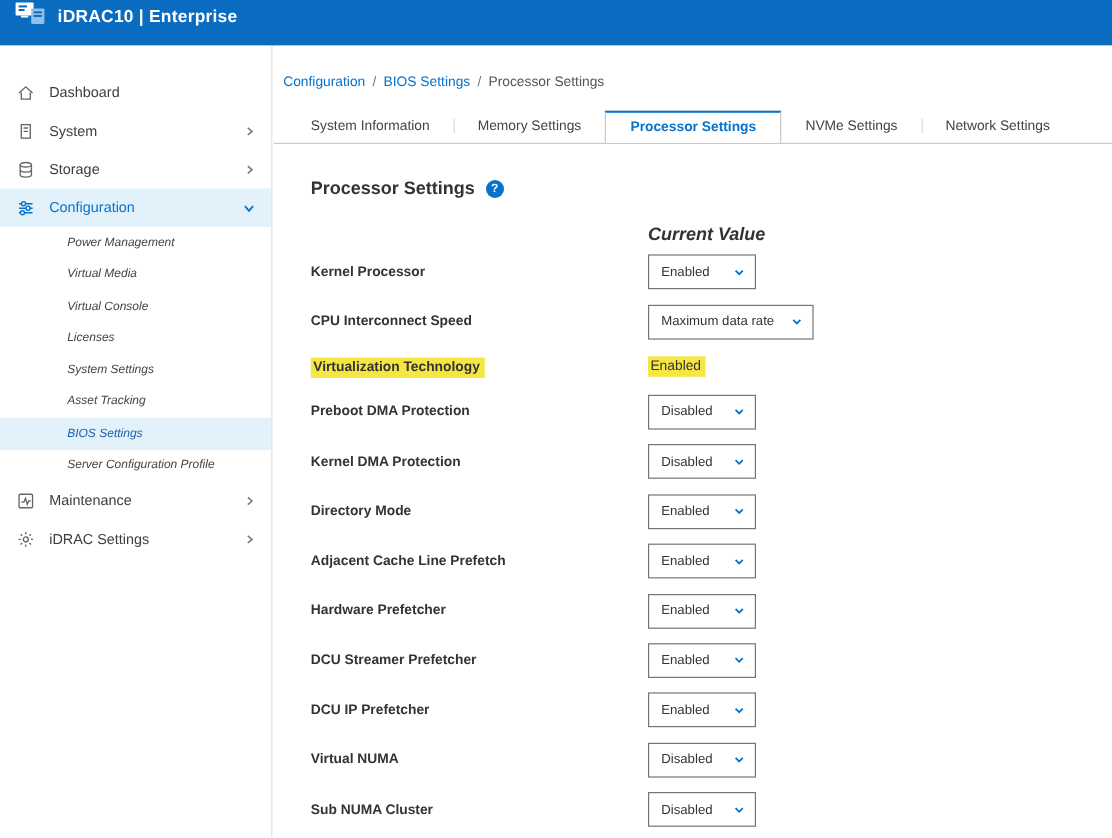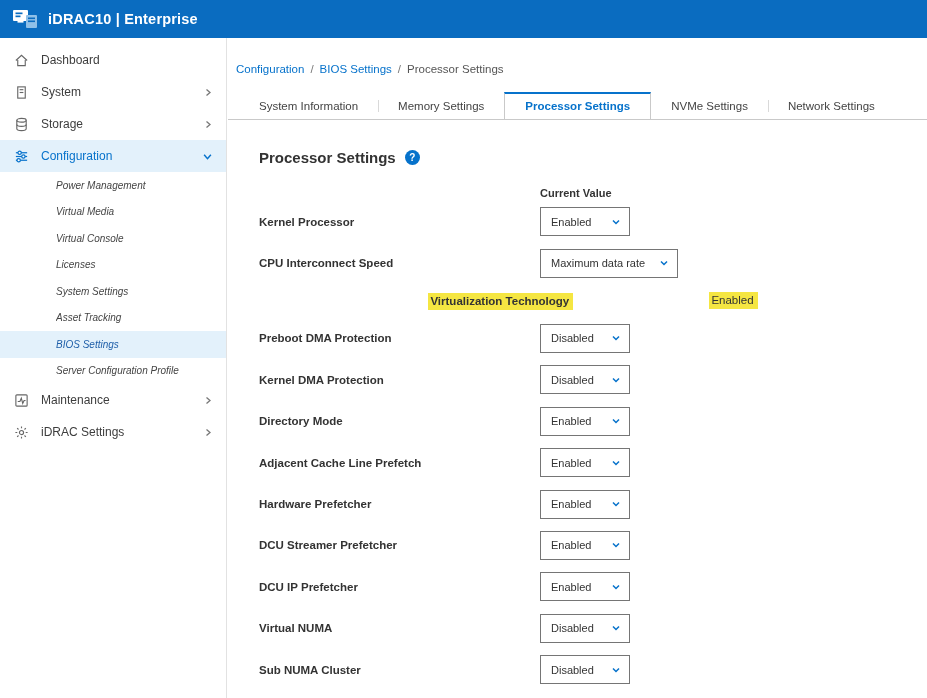--- a/index.html
+++ b/index.html
@@ -10,61 +10,61 @@
     --tab-border:#C9C9C9;
     --text:#333333;
   }
   *{box-sizing:border-box;margin:0;padding:0;}
   html,body{width:927px;height:698px;overflow:hidden;background:#fff;
     font-family:"Liberation Sans",sans-serif;color:var(--text);}
   .screen{position:relative;width:927px;height:698px;}
 
   
   .topbar{position:absolute;top:0;left:0;width:100%;height:38px;background:var(--topbar-bg);
-    display:flex;align-items:center;padding:0 12px;gap:10px;}
+    display:flex;align-items:flex-end;padding:16px 12px;gap:10px;}
   .topbar-title{color:#fff;font-size:14.5px;font-weight:bold;letter-spacing:.2px;}
   .topbar-icon{display:flex;align-items:center;}
 
   
   .sidebar{position:absolute;top:38px;left:0;width:227px;height:660px;background:#fff;
-    border-right:1px solid #E2E2E2;padding-top:6px;overflow:hidden;}
+    border-right:1px solid #E2E2E2;padding-top:23px;overflow:hidden;}
   .nav-item{display:flex;align-items:center;cursor:pointer;color:#3D3D3D;}
   .nav-item.level1{height:32px;padding:0 14px 0 13px;font-size:12px;}
   .nav-item.level2{height:26.5px;padding:0 14px 0 56px;font-size:10px;color:#444;font-style:italic;}
   .nav-icon{width:17px;display:flex;justify-content:center;margin-right:11px;flex:none;}
   .nav-label{flex:1;white-space:nowrap;overflow:hidden;}
   .nav-chevron{margin-left:8px;display:flex;flex:none;}
   .nav-item.expanded{background:var(--selected-bg);color:var(--accent);}
   .nav-item.selected{background:var(--selected-bg);color:#1F5FA9;}
 
   
   .main{position:absolute;top:38px;left:228px;width:699px;height:660px;background:#fff;overflow:hidden;}
   .breadcrumb{padding:25px 0 0 8px;font-size:11.5px;color:#666;display:flex;gap:6px;}
   .crumb-link{color:var(--accent);cursor:pointer;}
   .crumb-sep{color:#777;}
   .crumb-current{color:#555;}
 
-  .tabs{display:flex;align-items:center;margin-top:17px;padding-left:11px;height:28px;
+  .tabs{display:flex;align-items:flex-start;margin-top:17px;padding-left:11px;height:28px;
     border-bottom:1px solid var(--tab-border);white-space:nowrap;overflow:hidden;}
   .tab{padding:7px 20px;font-size:11.5px;color:#444;position:relative;cursor:pointer;}
   .tab:not(:first-child)::before{content:"";position:absolute;left:0;top:7px;bottom:7px;width:1px;background:#D9D9D9;}
   .tab.active{background:#fff;border:1px solid var(--tab-border);border-top:2px solid var(--accent);
     border-bottom:none;margin-bottom:-1px;color:var(--accent);font-weight:bold;padding:6px 20px 9px;}
   .tab.active::before,.tab.active + .tab::before{display:none;}
 
   .content{padding-left:31px;}
   .page-title-row{display:flex;align-items:center;margin-top:29px;gap:9px;}
   .page-title{font-size:15px;font-weight:bold;color:#333;}
   .help-icon{width:15px;height:15px;border-radius:50%;background:var(--accent);color:#fff;
     font-size:10px;font-weight:bold;display:flex;align-items:center;justify-content:center;cursor:pointer;flex:none;}
-  .col-header{margin:21px 0 0 281px;font-size:11px;font-weight:bold;color:#333;}
+  .col-header{margin:21px 0 0 281px;font-size:15px;font-weight:bold;color:#333;font-style:italic;}
 
   .settings{margin-top:2px;}
   .setting-row{display:flex;align-items:center;height:41.4px;}
-  .setting-row.text-row{height:34px;justify-content:center;}
+  .setting-row.text-row{height:34px;}
   .setting-label{width:281px;font-size:11.5px;font-weight:bold;color:#333;padding-right:10px;}
   .hl{background:var(--highlight);padding:2px 4px 3px 2px;}
   .dropdown{height:29px;width:90px;border:1px solid #757575;background:#fff;display:flex;
     align-items:center;justify-content:space-between;padding:0 8px 0 10px;font-size:11px;color:#333;cursor:pointer;flex:none;}
   .dropdown.wide{width:138px;}
   .dd-value{white-space:nowrap;overflow:hidden;}
   .dd-chevron{display:flex;margin-left:6px;flex:none;}
   .text-value{font-size:11.5px;color:#333;}
 </style>
 </head>

